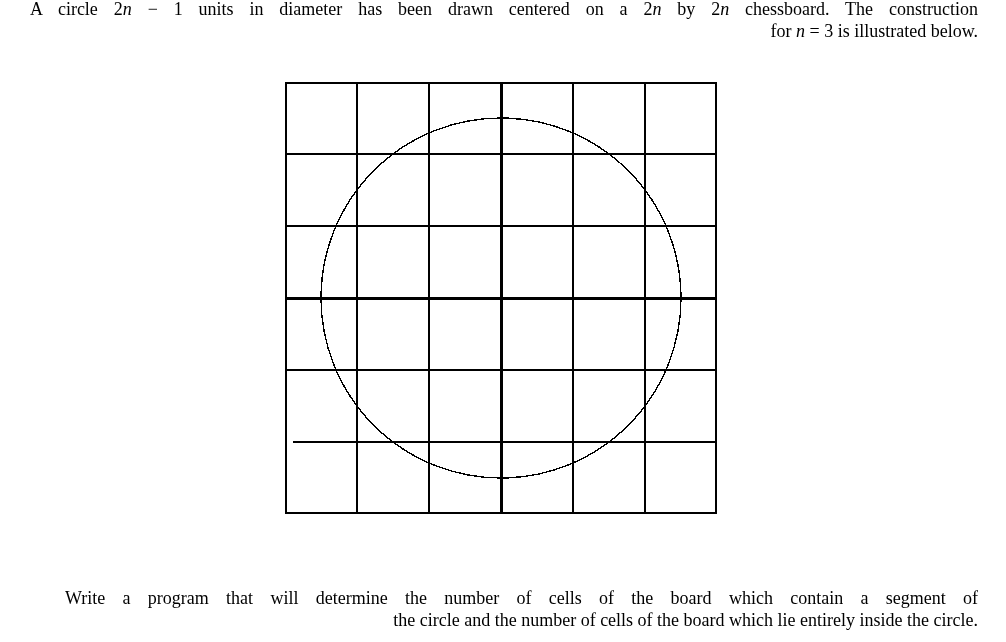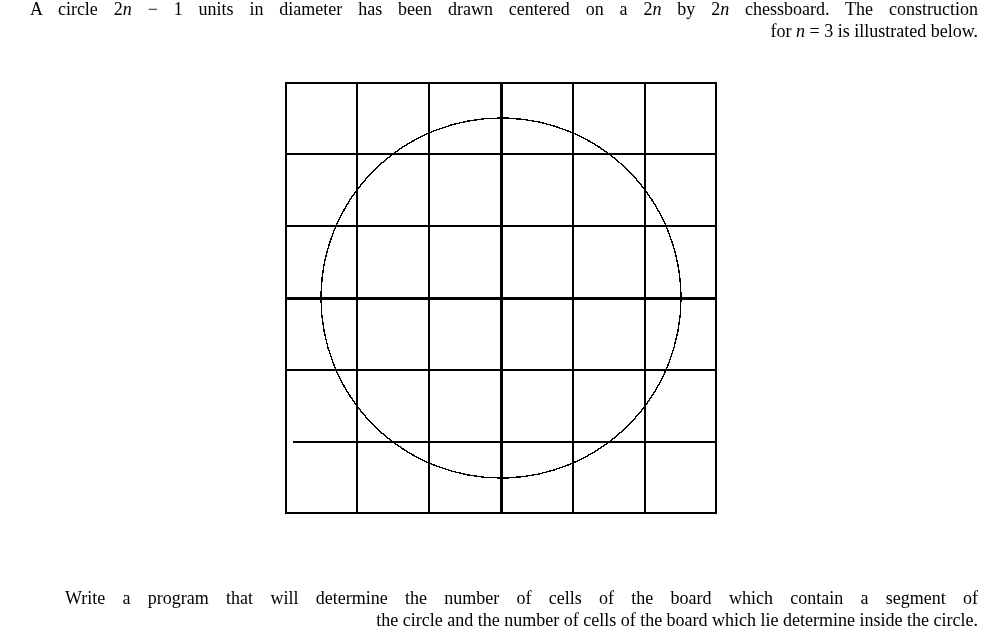--- a/index.html
+++ b/index.html
@@ -76,16 +76,16 @@
         <line x1="2" y1="216" x2="430" y2="216" stroke-width="3"></line>
         <line x1="2" y1="288" x2="430" y2="288" stroke-width="2"></line>
         <line x1="8" y1="360" x2="430" y2="360" stroke-width="2"></line>
       </g>
       <circle cx="216" cy="216" r="180" fill="none" stroke="#000000" stroke-width="1.4" shape-rendering="crispEdges"></circle>
     </svg>
   </div>
 
   <div id="task">
     <div class="tl justify first">Write a program that will determine the number of cells of the board which contain a segment of</div>
-    <div class="tl">the circle and the number of cells of the board which lie determine inside the circle.</div>
+    <div class="tl">the circle and the number of cells of the board which lie entirely inside the circle.</div>
   </div>
 
 </div>
 
 </body></html>

